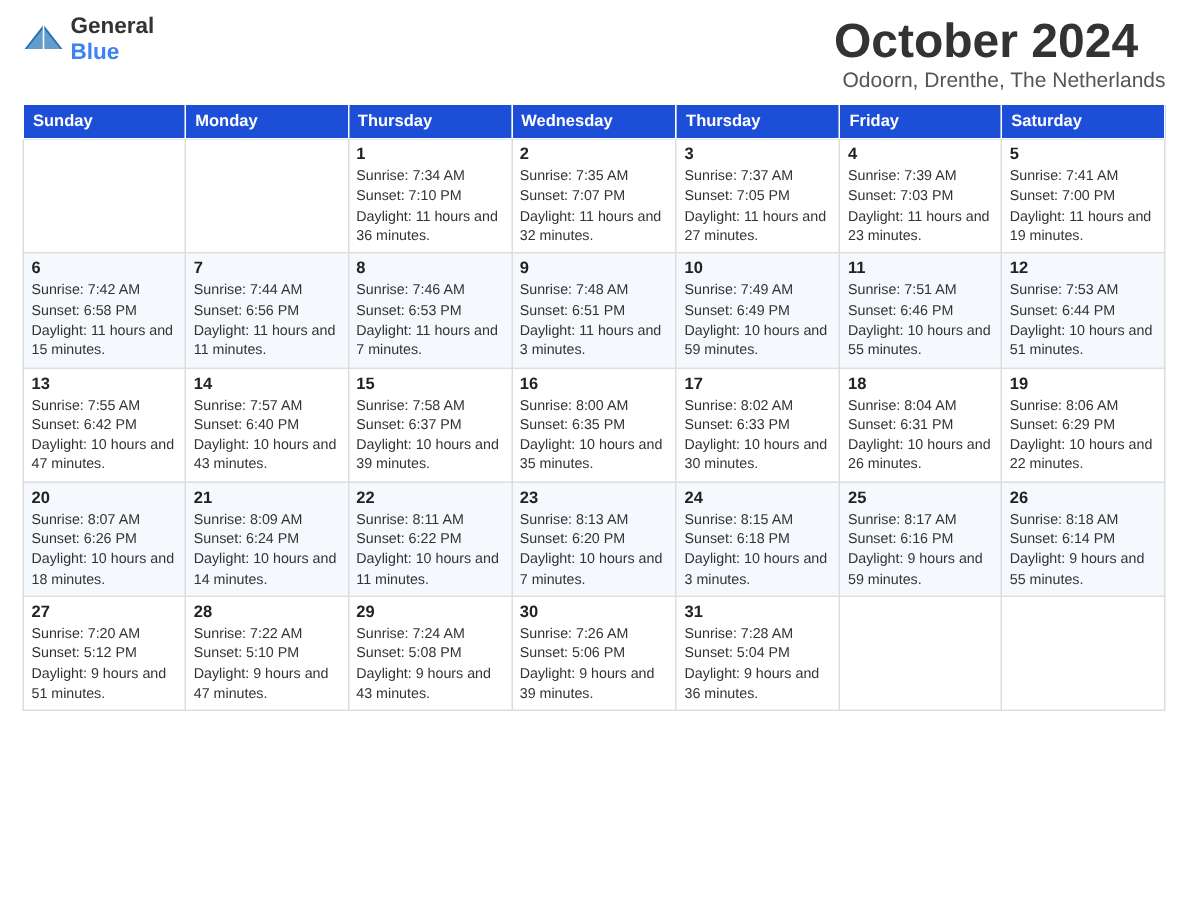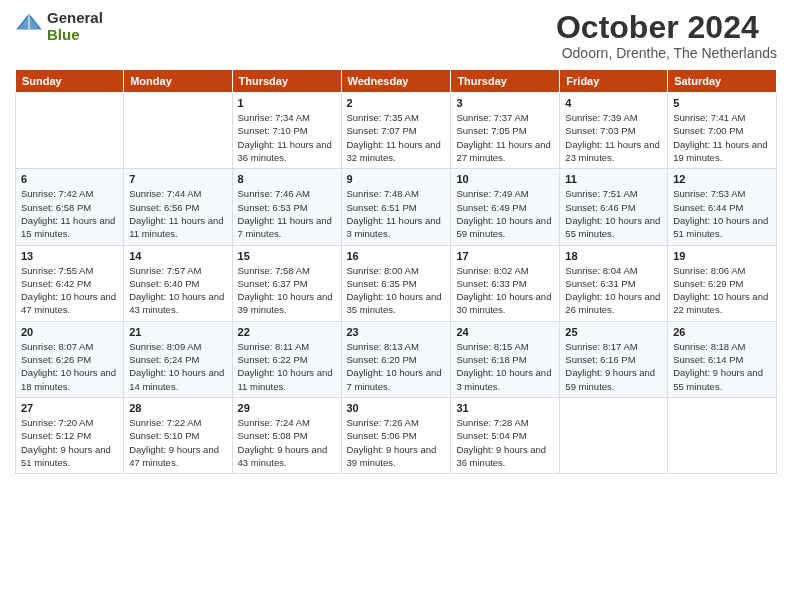--- a/index.html
+++ b/index.html
@@ -17,36 +17,37 @@
       padding: 10px 15px 10px 15px;
     }
     .header {
       display: flex;
       justify-content: space-between;
       align-items: flex-start;
       margin-bottom: 8px;
     }
     .logo {
       display: flex;
+      align-items: center;
       gap: 4px;
     }
     .logo-text {
       display: flex;
       flex-direction: column;
       line-height: 1.1;
     }
     .logo-general {
       font-size: 15px;
       font-weight: bold;
       color: #333;
     }
     .logo-blue {
       font-size: 15px;
       font-weight: bold;
-      color: #4d7c0f;
+      color: #3b82f6;
     }
     .logo-icon {
       width: 28px;
       height: 28px;
     }
     .title-block {
       text-align: center;
     }
     .month-title {
       font-size: 32px;
@@ -58,21 +59,21 @@
       font-size: 14px;
       color: #555;
       margin-left: 24px;
     }
     .calendar {
       width: 100%;
       border-collapse: collapse;
       font-size: 10px;
     }
     .calendar thead tr th {
-      background: #c2410c;
+      background: #1d4ed8;
       color: #fff;
       text-align: left;
       padding: 5px 6px;
       font-size: 11px;
       font-weight: bold;
       border: 1px solid #fff;
     }
     .calendar tbody tr td {
       border: 1px solid #ddd;
       vertical-align: top;

